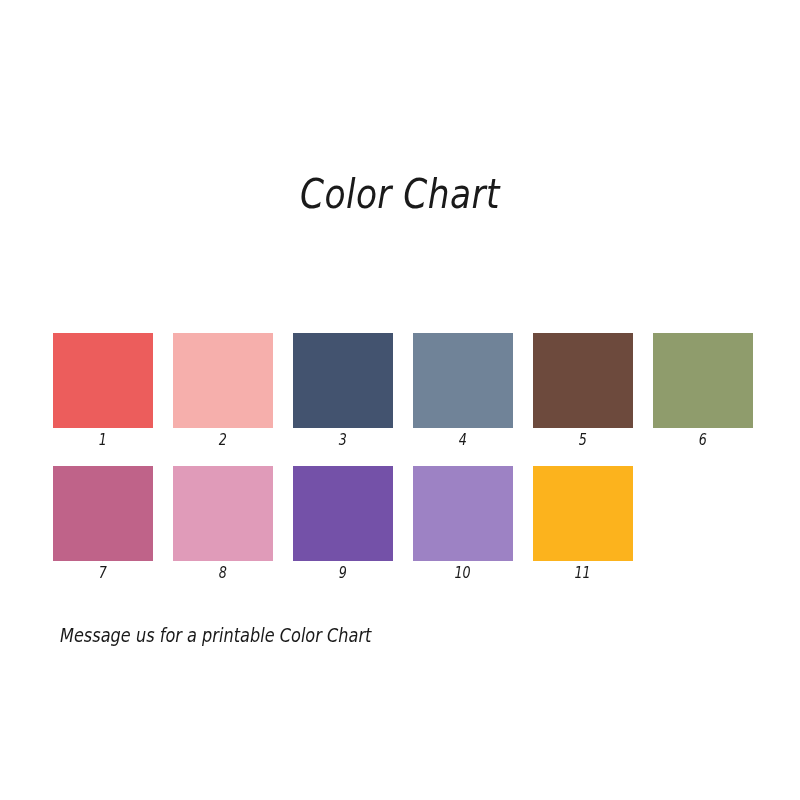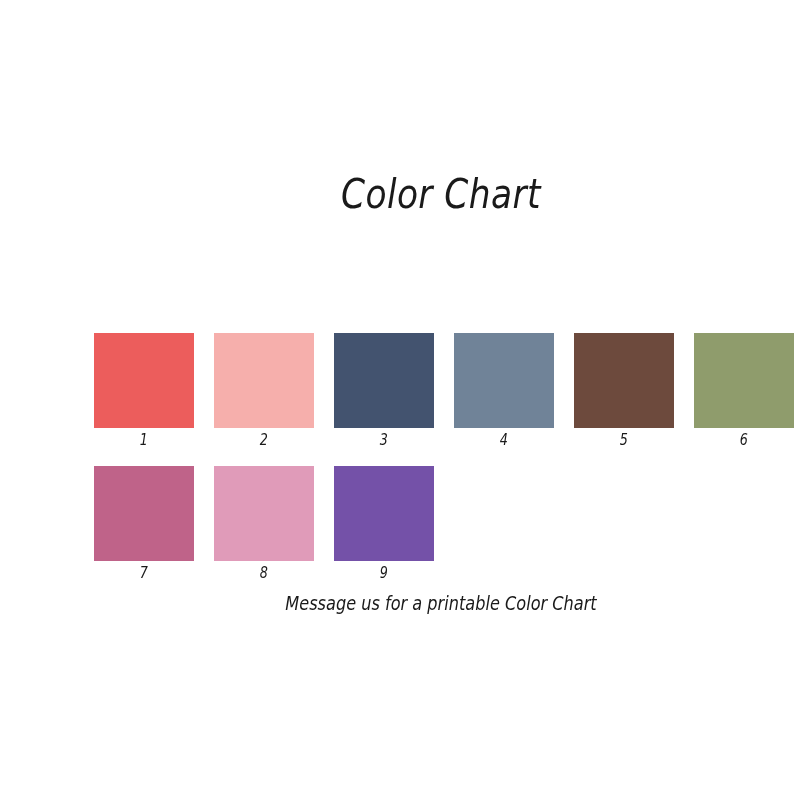--- a/index.html
+++ b/index.html
@@ -16,21 +16,20 @@
     color: #1a1a1a;
     -webkit-font-smoothing: antialiased;
   }
 
   .page {
     position: relative;
     width: 704px;
     height: 800px;
     background: #ffffff;
     box-sizing: border-box;
-    margin-left: 41px;
   }
 
   
   .header {
     position: absolute;
     left: 0;
     top: 172px;
     width: 800px;
     text-align: center;
   }
@@ -109,23 +108,22 @@
     text-align: center;
     margin-top: 1px;
     transform: scaleX(0.85);
     transform-origin: center center;
   }
 
   
   .footer {
     position: absolute;
     left: 0;
-    top: 590px;
+    top: 622px;
     width: 800px;
-    text-align: center;
   }
 
   .footer-text {
     font-family: "DejaVu Sans", sans-serif;
     font-size: 19px;
     line-height: 26px;
     font-style: italic;
     color: #1a1a1a;
     margin: 0;
     white-space: nowrap;
@@ -177,20 +175,28 @@
         <div class="swatch-label">7</div>
       </div>
       <div class="swatch-cell">
         <div class="swatch-chip" style="background-color: rgb(224, 155, 185);"></div>
         <div class="swatch-label">8</div>
       </div>
       <div class="swatch-cell">
         <div class="swatch-chip" style="background-color: rgb(116, 81, 168);"></div>
         <div class="swatch-label">9</div>
       </div>
+      <div class="swatch-cell">
+        <div class="swatch-chip" style="background-color: rgb(157, 130, 196);"></div>
+        <div class="swatch-label">10</div>
+      </div>
+      <div class="swatch-cell">
+        <div class="swatch-chip" style="background-color: rgb(252, 179, 29);"></div>
+        <div class="swatch-label">11</div>
+      </div>
     </div>
 
   </div>
 
   <div class="footer">
     <p class="footer-text">Message us for a printable Color Chart</p>
   </div>
 
 </div>
 

